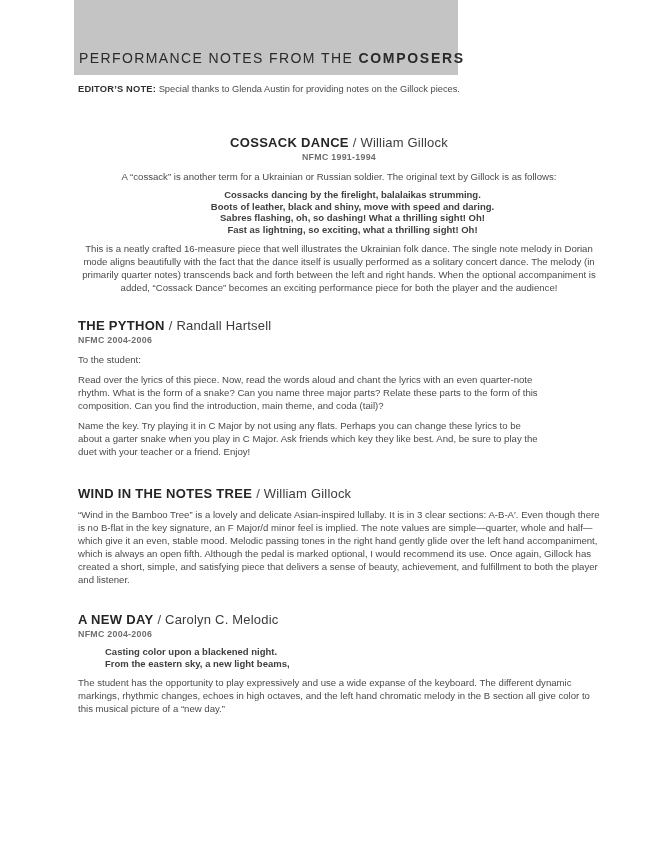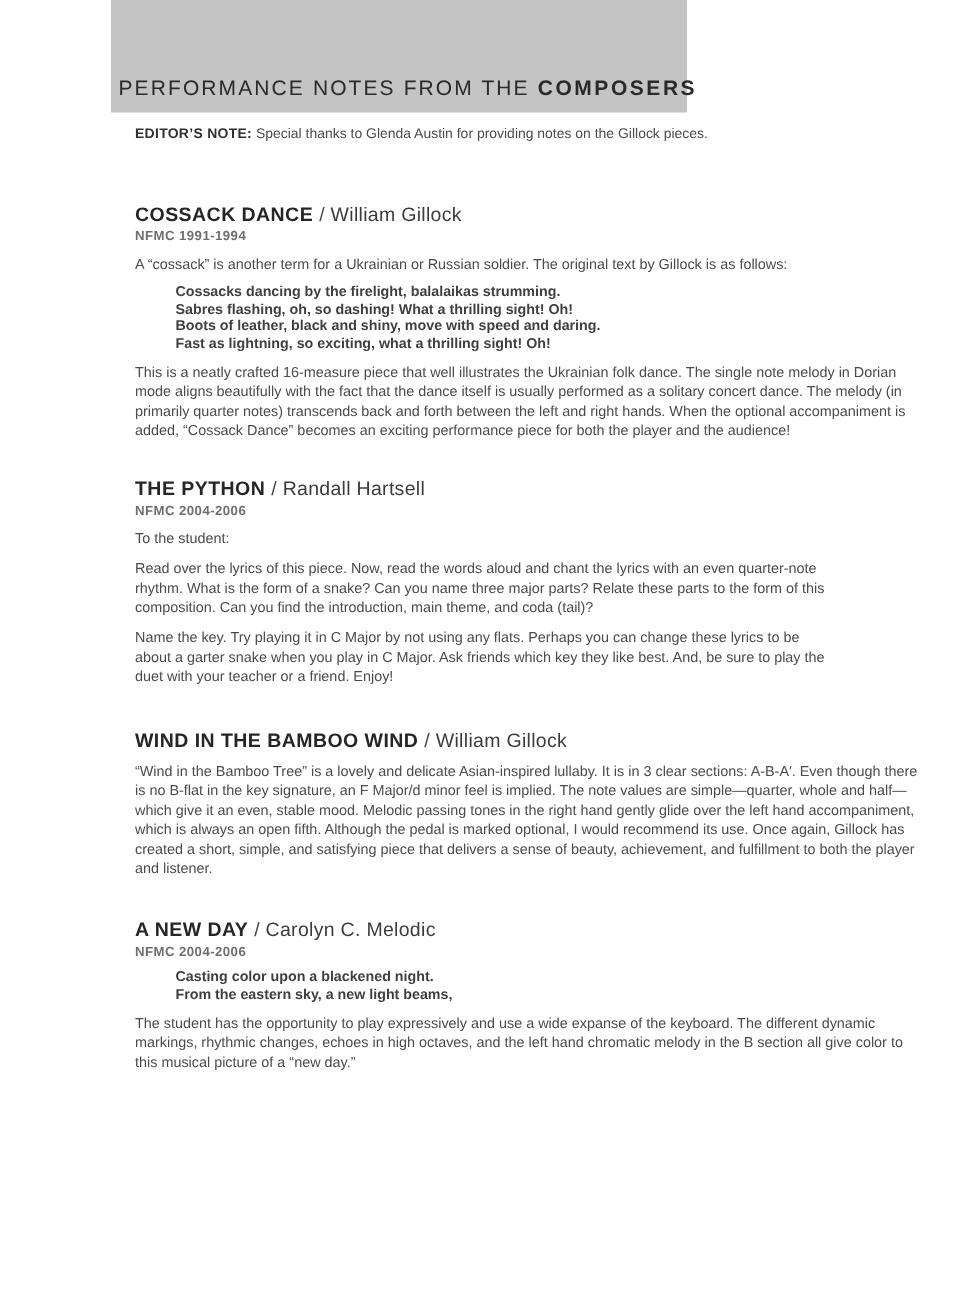--- a/index.html
+++ b/index.html
@@ -30,21 +30,21 @@
     font-weight: normal;
     letter-spacing: 1.4px;
     color: #2a2a2a;
     white-space: nowrap;
   }
   .header-box h1 .b { font-weight: bold; letter-spacing: 1.7px; }
 
   .content {
     position: absolute;
     top: 63px;
-    left: 90px;
+    left: 78px;
     width: 522px;
   }
   .editor-note {
     margin: 20px 0 0;
     font-size: 9.3px;
     line-height: 12px;
     color: #4b4b4b;
   }
   .editor-note strong { color: #303030; letter-spacing: 0.2px; }
 
@@ -74,21 +74,21 @@
     color: #4b4b4b;
   }
   .verse {
     margin: 6px 0 0 27px;
     font-size: 9.5px;
     line-height: 11.5px;
     font-weight: bold;
     color: #3f3f3f;
   }
   .indent { margin-left: 27px; max-width: 462px; }
-  .s1 { margin-top: 40px; }
+  .s1 { margin-top: 40px; text-align: center; }
   .s2 { margin-top: 24px; }
   .s3 { margin-top: 28px; }
   .s4 { margin-top: 26px; }
   .gap { margin-top: 12px; }
 </style>
 </head>
 <body>
 
 <div class="page">
 
@@ -99,37 +99,37 @@
   <div class="content">
 
     <p class="editor-note"><strong>EDITOR’S NOTE:</strong> <span>Special thanks to Glenda Austin for providing notes on the Gillock pieces.</span></p>
 
     <section class="piece s1">
       <h2><span>COSSACK DANCE</span><span class="sep">/</span><span class="comp">William Gillock</span></h2>
       <p class="nfmc">NFMC 1991-1994</p>
       <p class="body">A “cossack” is another term for a Ukrainian or Russian soldier. The original text by Gillock is as follows:</p>
       <div class="verse">
         <div>Cossacks dancing by the firelight, balalaikas strumming.</div>
+        <div>Boots of leather, black and shiny, move with speed and daring.</div>
         <div>Sabres flashing, oh, so dashing! What a thrilling sight! Oh!</div>
-        <div>Boots of leather, black and shiny, move with speed and daring.</div>
         <div>Fast as lightning, so exciting, what a thrilling sight! Oh!</div>
       </div>
       <p class="body">This is a neatly crafted 16-measure piece that well illustrates the Ukrainian folk dance. The single note melody in Dorian mode aligns beautifully with the fact that the dance itself is usually performed as a solitary concert dance. The melody (in primarily quarter notes) transcends back and forth between the left and right hands. When the optional accompaniment is added, “Cossack Dance” becomes an exciting performance piece for both the player and the audience!</p>
     </section>
 
     <section class="piece s2">
       <h2><span>THE PYTHON</span><span class="sep">/</span><span class="comp">Randall Hartsell</span></h2>
       <p class="nfmc">NFMC 2004-2006</p>
       <p class="body">To the student:</p>
       <p class="body indent">Read over the lyrics of this piece. Now, read the words aloud and chant the lyrics with an even quarter-note rhythm. What is the form of a snake? Can you name three major parts?  Relate these parts to the form of this composition. Can you find the introduction, main theme, and coda (tail)?</p>
       <p class="body indent gap">Name the key. Try playing it in C Major by not using any flats. Perhaps you can change these lyrics to be about a garter snake when you play in C Major. Ask friends which key they like best. And, be sure to play the duet with your teacher or a friend. Enjoy!</p>
     </section>
 
     <section class="piece s3">
-      <h2><span>WIND IN THE BAMBOO WIND</span><span class="sep">/</span><span class="comp">William Gillock</span></h2>
+      <h2><span>WIND IN THE NOTES TREE</span><span class="sep">/</span><span class="comp">William Gillock</span></h2>
       <p class="body">“Wind in the Bamboo Tree” is a lovely and delicate Asian-inspired lullaby. It is in 3 clear sections: A-B-A′. Even though there is no B-flat in the key signature, an F Major/d minor feel is implied. The note values are simple—quarter, whole and half—which give it an even, stable mood. Melodic passing tones in the right hand gently glide over the left hand accompaniment, which is always an open fifth. Although the pedal is marked optional, I would recommend its use. Once again, Gillock has created a short, simple, and satisfying piece that delivers a sense of beauty, achievement, and fulfillment to both the player and listener.</p>
     </section>
 
     <section class="piece s4">
       <h2><span>A NEW DAY</span><span class="sep">/</span><span class="comp">Carolyn C. Melodic</span></h2>
       <p class="nfmc">NFMC 2004-2006</p>
       <div class="verse">
         <div>Casting color upon a blackened night.</div>
         <div>From the eastern sky, a new light beams,</div>
       </div>

